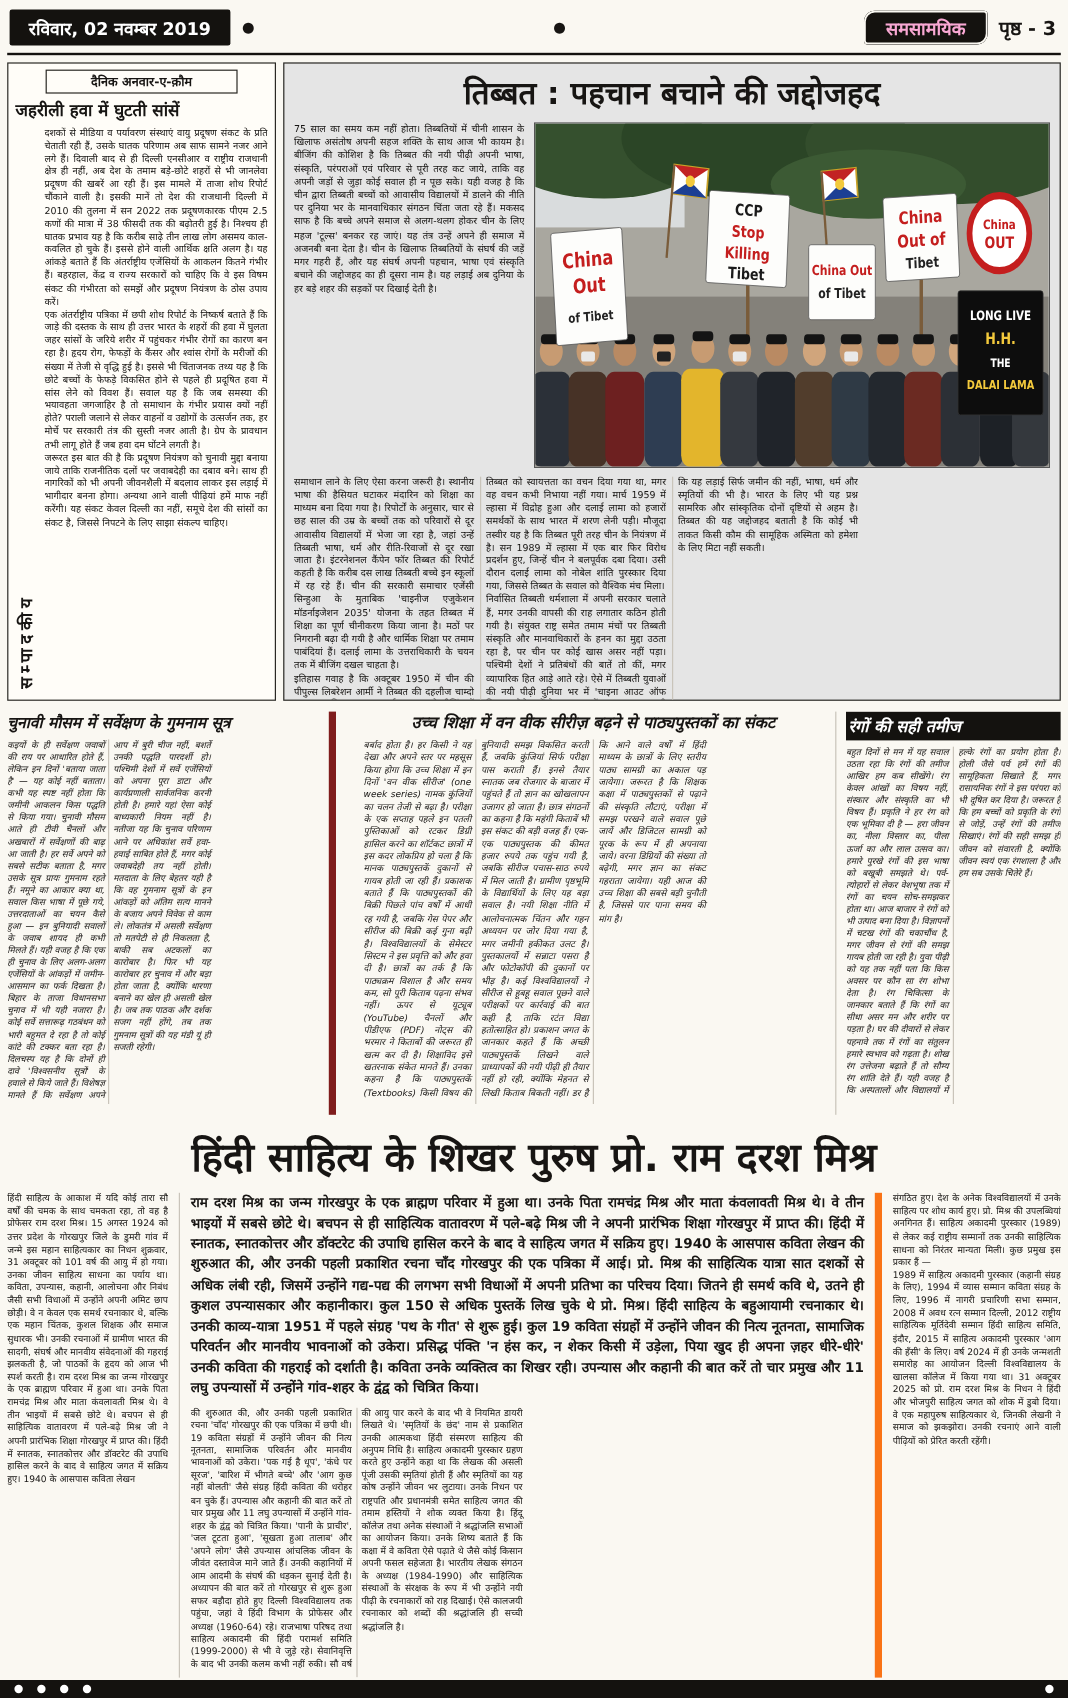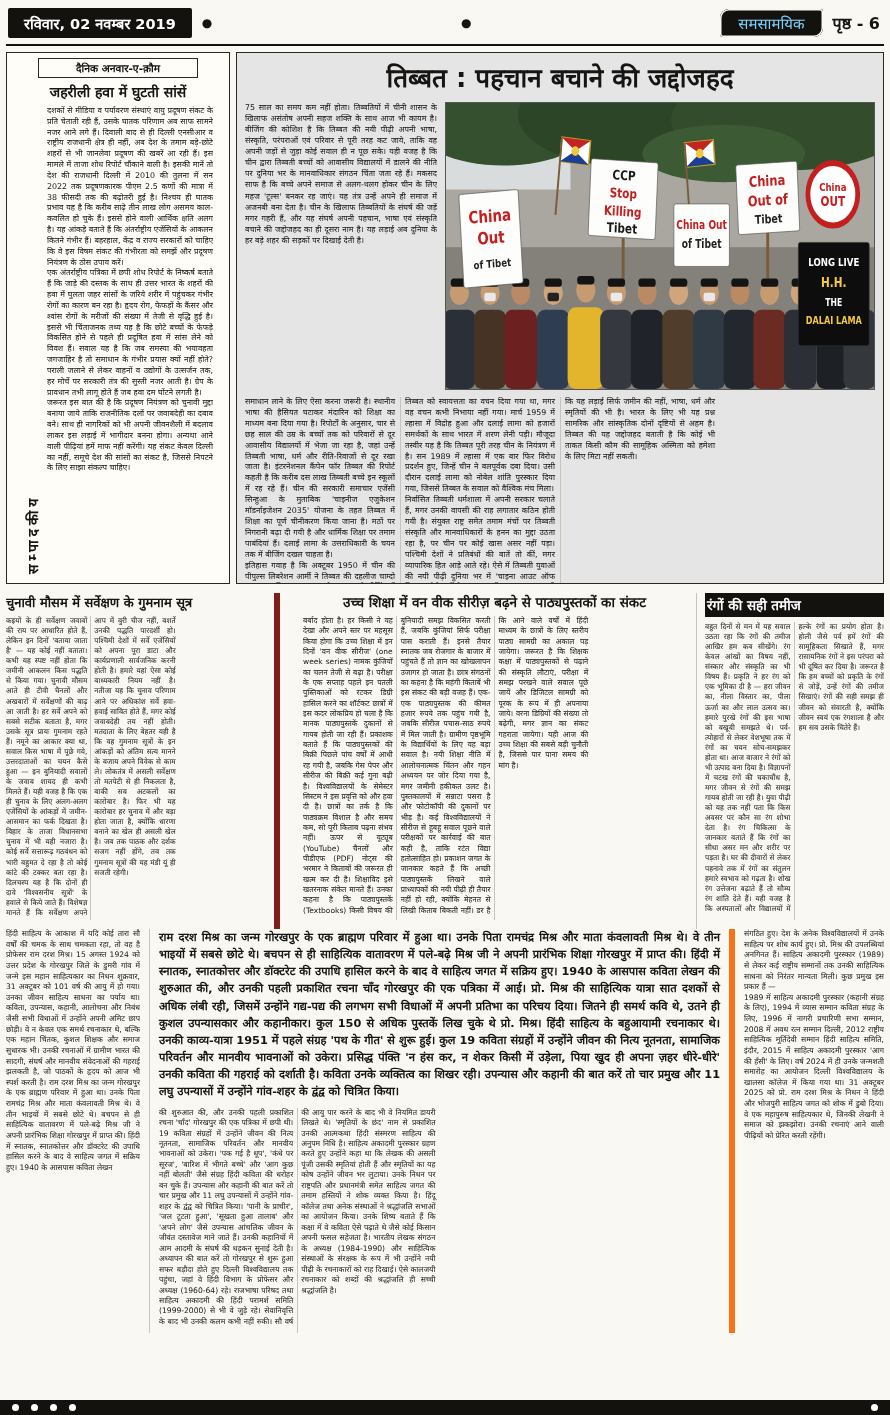--- a/index.html
+++ b/index.html
@@ -6,44 +6,44 @@
   html,body { width:890px; height:1415px; }
   body { background:#e8e5de; font-family:"DejaVu Sans","Liberation Sans",sans-serif; color:#171513; overflow:hidden; }
   .page { position:relative; width:890px; height:1415px; background:#faf8f2; padding:4px 6px 18px; }
 
   
   .header { display:flex; align-items:center; gap:10px; padding:4px 2px 6px; }
   .date-box { background:#14120f; color:#fff; font-size:14.5px; font-weight:bold; padding:5px 16px; border-radius:2px; white-space:nowrap; }
   .hdr-dot { font-size:12px; line-height:1; }
   .masthead { font-size:19px; font-weight:bold; white-space:nowrap; letter-spacing:.3px; }
   .spacer { flex:1; }
-  .section-box { background:#14120f; color:#7dd3fc; font-size:15px; font-weight:normal; padding:4px 18px; border-radius:9px 3px 9px 3px; box-shadow:inset 0 0 0 1.5px #faf8f2, inset 0 0 0 3px #14120f; white-space:nowrap; }
+  .section-box { background:#14120f; color:#f9a8d4; font-size:15px; font-weight:bold; padding:4px 18px; border-radius:9px 3px 9px 3px; box-shadow:inset 0 0 0 1.5px #faf8f2, inset 0 0 0 3px #14120f; white-space:nowrap; }
   .page-no { font-size:16px; font-weight:bold; white-space:nowrap; padding-right:2px; }
   .top-rule { border-top:2.5px solid #14120f; margin-bottom:6px; }
 
   
   .row1 { display:flex; gap:6px; height:532px; }
-  .ed { width:224px; border:1.2px solid #2a2824; padding:5px 16px; overflow:hidden; background:#fffdf8; }
+  .ed { width:224px; border:1.2px solid #2a2824; padding:5px 6px; overflow:hidden; background:#fffdf8; }
   .ed-paper { border:1px solid #2a2824; width:160px; margin:0 auto 4px; text-align:center; font-size:10.5px; font-weight:bold; padding:2px 4px; }
-  .ed-head { text-align:center; font-size:14px; font-weight:bold; margin:2px 0 5px; }
+  .ed-head { font-size:14px; font-weight:bold; margin:2px 0 5px; }
   .ed-wrap { display:flex; gap:5px; height:calc(100% - 52px); }
   .ed-vert { width:19px; display:flex; justify-content:center; }
   .ed-vert span { writing-mode:vertical-rl; transform:rotate(180deg); font-size:14px; font-weight:bold; letter-spacing:4px; margin-top:6px; }
   .ed-body { flex:1; font-size:7.9px; line-height:1.37; text-align:justify; white-space:pre-line; overflow:hidden; }
 
   .tibet { flex:1; border:1.5px solid #2a2824; padding:4px 8px 6px; overflow:hidden; background:#e5e5e5; }
   .tibet-head { text-align:center; font-size:26px; font-weight:bold; margin:2px 0 7px; }
   .tibet-top { display:flex; gap:8px; height:288px; }
   .tibet-lead { width:192px; font-size:7.9px; line-height:1.4; text-align:justify; overflow:hidden; white-space:pre-line; }
   .tibet-photo { flex:1; border:1px solid #555; overflow:hidden; }
   .tibet-photo svg { display:block; width:100%; height:100%; }
   .tibet-body { margin-top:7px; height:216px; column-count:4; column-gap:10px; column-rule:1px solid #c9c4ba; column-fill:auto; font-size:7.9px; line-height:1.38; text-align:justify; overflow:hidden; white-space:pre-line; }
 
   
-  .row2 { display:flex; gap:10px; margin-top:9px; height:336px; }
+  .row2 { display:flex; gap:10px; margin-top:9px; height:336px;font-style:italic; }
   .survey { width:258px; overflow:hidden; }
   .survey-head { font-size:13px; font-weight:bold; margin-bottom:5px; }
   .survey-body { column-count:3; column-gap:7px; column-rule:1px solid #c9c4ba; column-fill:auto; height:304px; font-size:7.3px; line-height:1.38; text-align:justify; overflow:hidden; }
   .textbooks { flex:1; border-left:6px solid #7f1d1d; padding-left:23px; overflow:hidden; }
   .tb-head { text-align:center; font-size:13.5px; font-weight:bold; margin-bottom:5px; }
   .tb-body { column-count:4; column-gap:8px; column-rule:1px solid #c9c4ba; column-fill:auto; height:304px; font-size:7.5px; line-height:1.38; text-align:justify; overflow:hidden; }
   .colors { width:188px; border-left:1px solid #c9c4ba; padding-left:8px; overflow:hidden; }
   .colors-head { background:#14120f; color:#fff; text-align:left; font-size:13.5px; font-weight:bold; padding:3px 2px; margin-bottom:5px; }
   .colors-body { column-count:2; column-gap:8px; column-rule:1px solid #c9c4ba; column-fill:auto; height:298px; font-size:7.3px; line-height:1.38; text-align:justify; overflow:hidden; }
 
@@ -66,21 +66,21 @@
 
 <div class="page">
 
   <div class="header">
     <div class="date-box">रविवार, 02 नवम्बर 2019</div>
     <div class="hdr-dot">●</div>
     <div class="spacer"></div>
     <div class="hdr-dot">●</div>
     <div class="spacer"></div>
     <div class="section-box">समसामयिक</div>
-    <div class="page-no">पृष्ठ - 6</div>
+    <div class="page-no">पृष्ठ - 3</div>
   </div>
   <div class="top-rule"></div>
 
   <div class="row1">
     <div class="ed">
       <div class="ed-paper">दैनिक अनवार-ए-क़ौम</div>
       <div class="ed-head">जहरीली हवा में घुटती सांसें</div>
       <div class="ed-wrap">
         <div class="ed-vert">
             <span>सम्पादकीय</span>
@@ -254,20 +254,21 @@
     <div class="textbooks">
       <div class="tb-head">उच्च शिक्षा में वन वीक सीरीज़ बढ़ने से पाठ्यपुस्तकों का संकट</div>
       <div class="tb-body">बर्बाद होता है। हर किसी ने यह देखा और अपने स्तर पर महसूस किया होगा कि उच्च शिक्षा में इन दिनों 'वन वीक सीरीज' (one week series) नामक कुंजियों का चलन तेजी से बढ़ा है। परीक्षा के एक सप्ताह पहले इन पतली पुस्तिकाओं को रटकर डिग्री हासिल करने का शॉर्टकट छात्रों में इस कदर लोकप्रिय हो चला है कि मानक पाठ्यपुस्तकें दुकानों से गायब होती जा रही हैं। प्रकाशक बताते हैं कि पाठ्यपुस्तकों की बिक्री पिछले पांच वर्षों में आधी रह गयी है, जबकि गेस पेपर और सीरीज की बिक्री कई गुना बढ़ी है। विश्वविद्यालयों के सेमेस्टर सिस्टम ने इस प्रवृत्ति को और हवा दी है। छात्रों का तर्क है कि पाठ्यक्रम विशाल है और समय कम, सो पूरी किताब पढ़ना संभव नहीं। ऊपर से यूट्यूब (YouTube) चैनलों और पीडीएफ (PDF) नोट्स की भरमार ने किताबों की जरूरत ही खत्म कर दी है। शिक्षाविद इसे खतरनाक संकेत मानते हैं। उनका कहना है कि पाठ्यपुस्तकें (Textbooks) किसी विषय की बुनियादी समझ विकसित करती हैं, जबकि कुंजियां सिर्फ परीक्षा पास कराती हैं। इनसे तैयार स्नातक जब रोजगार के बाजार में पहुंचते हैं तो ज्ञान का खोखलापन उजागर हो जाता है। छात्र संगठनों का कहना है कि महंगी किताबें भी इस संकट की बड़ी वजह हैं। एक-एक पाठ्यपुस्तक की कीमत हजार रुपये तक पहुंच गयी है, जबकि सीरीज पचास-साठ रुपये में मिल जाती है। ग्रामीण पृष्ठभूमि के विद्यार्थियों के लिए यह बड़ा सवाल है। नयी शिक्षा नीति में आलोचनात्मक चिंतन और गहन अध्ययन पर जोर दिया गया है, मगर जमीनी हकीकत उलट है। पुस्तकालयों में सन्नाटा पसरा है और फोटोकॉपी की दुकानों पर भीड़ है। कई विश्वविद्यालयों ने सीरीज से हूबहू सवाल पूछने वाले परीक्षकों पर कार्रवाई की बात कही है, ताकि रटंत विद्या हतोत्साहित हो। प्रकाशन जगत के जानकार कहते हैं कि अच्छी पाठ्यपुस्तकें लिखने वाले प्राध्यापकों की नयी पीढ़ी ही तैयार नहीं हो रही, क्योंकि मेहनत से लिखी किताब बिकती नहीं। डर है कि आने वाले वर्षों में हिंदी माध्यम के छात्रों के लिए स्तरीय पाठ्य सामग्री का अकाल पड़ जायेगा। जरूरत है कि शिक्षक कक्षा में पाठ्यपुस्तकों से पढ़ाने की संस्कृति लौटाएं, परीक्षा में समझ परखने वाले सवाल पूछे जायें और डिजिटल सामग्री को पूरक के रूप में ही अपनाया जाये। वरना डिग्रियों की संख्या तो बढ़ेगी, मगर ज्ञान का संकट गहराता जायेगा। यही आज की उच्च शिक्षा की सबसे बड़ी चुनौती है, जिससे पार पाना समय की मांग है।</div>
     </div>
     <div class="colors">
       <div class="colors-head">रंगों की सही तमीज</div>
       <div class="colors-body">बहुत दिनों से मन में यह सवाल उठता रहा कि रंगों की तमीज आखिर हम कब सीखेंगे। रंग केवल आंखों का विषय नहीं, संस्कार और संस्कृति का भी विषय हैं। प्रकृति ने हर रंग को एक भूमिका दी है — हरा जीवन का, नीला विस्तार का, पीला ऊर्जा का और लाल उत्सव का। हमारे पुरखे रंगों की इस भाषा को बखूबी समझते थे। पर्व-त्योहारों से लेकर वेशभूषा तक में रंगों का चयन सोच-समझकर होता था। आज बाजार ने रंगों को भी उत्पाद बना दिया है। विज्ञापनों में चटख रंगों की चकाचौंध है, मगर जीवन से रंगों की समझ गायब होती जा रही है। युवा पीढ़ी को यह तक नहीं पता कि किस अवसर पर कौन सा रंग शोभा देता है। रंग चिकित्सा के जानकार बताते हैं कि रंगों का सीधा असर मन और शरीर पर पड़ता है। घर की दीवारों से लेकर पहनावे तक में रंगों का संतुलन हमारे स्वभाव को गढ़ता है। शोख रंग उत्तेजना बढ़ाते हैं तो सौम्य रंग शांति देते हैं। यही वजह है कि अस्पतालों और विद्यालयों में हल्के रंगों का प्रयोग होता है। होली जैसे पर्व हमें रंगों की सामूहिकता सिखाते हैं, मगर रासायनिक रंगों ने इस परंपरा को भी दूषित कर दिया है। जरूरत है कि हम बच्चों को प्रकृति के रंगों से जोड़ें, उन्हें रंगों की तमीज सिखाएं। रंगों की सही समझ ही जीवन को संवारती है, क्योंकि जीवन स्वयं एक रंगशाला है और हम सब उसके चितेरे हैं।</div>
     </div>
   </div>
 
+  <div class="mishra-head">हिंदी साहित्य के शिखर पुरुष प्रो. राम दरश मिश्र</div>
   <div class="row3">
     <div class="m-left">हिंदी साहित्य के आकाश में यदि कोई तारा सौ वर्षों की चमक के साथ चमकता रहा, तो वह है प्रोफेसर राम दरश मिश्र। 15 अगस्त 1924 को उत्तर प्रदेश के गोरखपुर जिले के डुमरी गांव में जन्मे इस महान साहित्यकार का निधन शुक्रवार, 31 अक्टूबर को 101 वर्ष की आयु में हो गया। उनका जीवन साहित्य साधना का पर्याय था। कविता, उपन्यास, कहानी, आलोचना और निबंध जैसी सभी विधाओं में उन्होंने अपनी अमिट छाप छोड़ी। वे न केवल एक समर्थ रचनाकार थे, बल्कि एक महान चिंतक, कुशल शिक्षक और समाज सुधारक भी। उनकी रचनाओं में ग्रामीण भारत की सादगी, संघर्ष और मानवीय संवेदनाओं की गहराई झलकती है, जो पाठकों के हृदय को आज भी स्पर्श करती है। राम दरश मिश्र का जन्म गोरखपुर के एक ब्राह्मण परिवार में हुआ था। उनके पिता रामचंद्र मिश्र और माता कंवलावती मिश्र थे। वे तीन भाइयों में सबसे छोटे थे। बचपन से ही साहित्यिक वातावरण में पले-बढ़े मिश्र जी ने अपनी प्रारंभिक शिक्षा गोरखपुर में प्राप्त की। हिंदी में स्नातक, स्नातकोत्तर और डॉक्टरेट की उपाधि हासिल करने के बाद वे साहित्य जगत में सक्रिय हुए। 1940 के आसपास कविता लेखन</div>
     <div class="m-center">
       <div class="m-intro">राम दरश मिश्र का जन्म गोरखपुर के एक ब्राह्मण परिवार में हुआ था। उनके पिता रामचंद्र मिश्र और माता कंवलावती मिश्र थे। वे तीन भाइयों में सबसे छोटे थे। बचपन से ही साहित्यिक वातावरण में पले-बढ़े मिश्र जी ने अपनी प्रारंभिक शिक्षा गोरखपुर में प्राप्त की। हिंदी में स्नातक, स्नातकोत्तर और डॉक्टरेट की उपाधि हासिल करने के बाद वे साहित्य जगत में सक्रिय हुए। 1940 के आसपास कविता लेखन की शुरुआत की, और उनकी पहली प्रकाशित रचना चाँद गोरखपुर की एक पत्रिका में आई। प्रो. मिश्र की साहित्यिक यात्रा सात दशकों से अधिक लंबी रही, जिसमें उन्होंने गद्य-पद्य की लगभग सभी विधाओं में अपनी प्रतिभा का परिचय दिया। जितने ही समर्थ कवि थे, उतने ही कुशल उपन्यासकार और कहानीकार। कुल 150 से अधिक पुस्तकें लिख चुके थे प्रो. मिश्र। हिंदी साहित्य के बहुआयामी रचनाकार थे। उनकी काव्य-यात्रा 1951 में पहले संग्रह 'पथ के गीत' से शुरू हुई। कुल 19 कविता संग्रहों में उन्होंने जीवन की नित्य नूतनता, सामाजिक परिवर्तन और मानवीय भावनाओं को उकेरा। प्रसिद्ध पंक्ति 'न हंस कर, न शेकर किसी में उड़ेला, पिया खुद ही अपना ज़हर धीरे-धीरे' उनकी कविता की गहराई को दर्शाती है। कविता उनके व्यक्तित्व का शिखर रही। उपन्यास और कहानी की बात करें तो चार प्रमुख और 11 लघु उपन्यासों में उन्होंने गांव-शहर के द्वंद्व को चित्रित किया।</div>
       <div class="m-bottom">की शुरुआत की, और उनकी पहली प्रकाशित रचना 'चाँद' गोरखपुर की एक पत्रिका में छपी थी। 19 कविता संग्रहों में उन्होंने जीवन की नित्य नूतनता, सामाजिक परिवर्तन और मानवीय भावनाओं को उकेरा। 'पक गई है धूप', 'कंधे पर सूरज', 'बारिश में भीगते बच्चे' और 'आग कुछ नहीं बोलती' जैसे संग्रह हिंदी कविता की धरोहर बन चुके हैं। उपन्यास और कहानी की बात करें तो चार प्रमुख और 11 लघु उपन्यासों में उन्होंने गांव-शहर के द्वंद्व को चित्रित किया। 'पानी के प्राचीर', 'जल टूटता हुआ', 'सूखता हुआ तालाब' और 'अपने लोग' जैसे उपन्यास आंचलिक जीवन के जीवंत दस्तावेज माने जाते हैं। उनकी कहानियों में आम आदमी के संघर्ष की धड़कन सुनाई देती है। अध्यापन की बात करें तो गोरखपुर से शुरू हुआ सफर बड़ौदा होते हुए दिल्ली विश्वविद्यालय तक पहुंचा, जहां वे हिंदी विभाग के प्रोफेसर और अध्यक्ष (1960-64) रहे। राजभाषा परिषद तथा साहित्य अकादमी की हिंदी परामर्श समिति (1999-2000) से भी वे जुड़े रहे। सेवानिवृत्ति के बाद भी उनकी कलम कभी नहीं रुकी। सौ वर्ष की आयु पार करने के बाद भी वे नियमित डायरी लिखते थे। 'स्मृतियों के छंद' नाम से प्रकाशित उनकी आत्मकथा हिंदी संस्मरण साहित्य की अनुपम निधि है। साहित्य अकादमी पुरस्कार ग्रहण करते हुए उन्होंने कहा था कि लेखक की असली पूंजी उसकी स्मृतियां होती हैं और स्मृतियों का यह कोष उन्होंने जीवन भर लुटाया। उनके निधन पर राष्ट्रपति और प्रधानमंत्री समेत साहित्य जगत की तमाम हस्तियों ने शोक व्यक्त किया है। हिंदू कॉलेज तथा अनेक संस्थाओं ने श्रद्धांजलि सभाओं का आयोजन किया। उनके शिष्य बताते हैं कि कक्षा में वे कविता ऐसे पढ़ाते थे जैसे कोई किसान अपनी फसल सहेजता है। भारतीय लेखक संगठन के अध्यक्ष (1984-1990) और साहित्यिक संस्थाओं के संरक्षक के रूप में भी उन्होंने नयी पीढ़ी के रचनाकारों को राह दिखाई। ऐसे कालजयी रचनाकार को शब्दों की श्रद्धांजलि ही सच्ची श्रद्धांजलि है।</div>
     </div>
     <div class="m-right">संगठित हुए। देश के अनेक विश्वविद्यालयों में उनके साहित्य पर शोध कार्य हुए। प्रो. मिश्र की उपलब्धियां अनगिनत हैं। साहित्य अकादमी पुरस्कार (1989) से लेकर कई राष्ट्रीय सम्मानों तक उनकी साहित्यिक साधना को निरंतर मान्यता मिली। कुछ प्रमुख इस प्रकार हैं —
 1989 में साहित्य अकादमी पुरस्कार (कहानी संग्रह के लिए), 1994 में व्यास सम्मान कविता संग्रह के लिए, 1996 में नागरी प्रचारिणी सभा सम्मान, 2008 में अवध रत्न सम्मान दिल्ली, 2012 राष्ट्रीय साहित्यिक मूर्तिदेवी सम्मान हिंदी साहित्य समिति, इंदौर, 2015 में साहित्य अकादमी पुरस्कार 'आग की हँसी' के लिए। वर्ष 2024 में ही उनके जन्मशती समारोह का आयोजन दिल्ली विश्वविद्यालय के खालसा कॉलेज में किया गया था। 31 अक्टूबर 2025 को प्रो. राम दरश मिश्र के निधन ने हिंदी और भोजपुरी साहित्य जगत को शोक में डुबो दिया। वे एक महापुरुष साहित्यकार थे, जिनकी लेखनी ने समाज को झकझोरा। उनकी रचनाएं आने वाली पीढ़ियों को प्रेरित करती रहेंगी।</div>
   </div>
 

